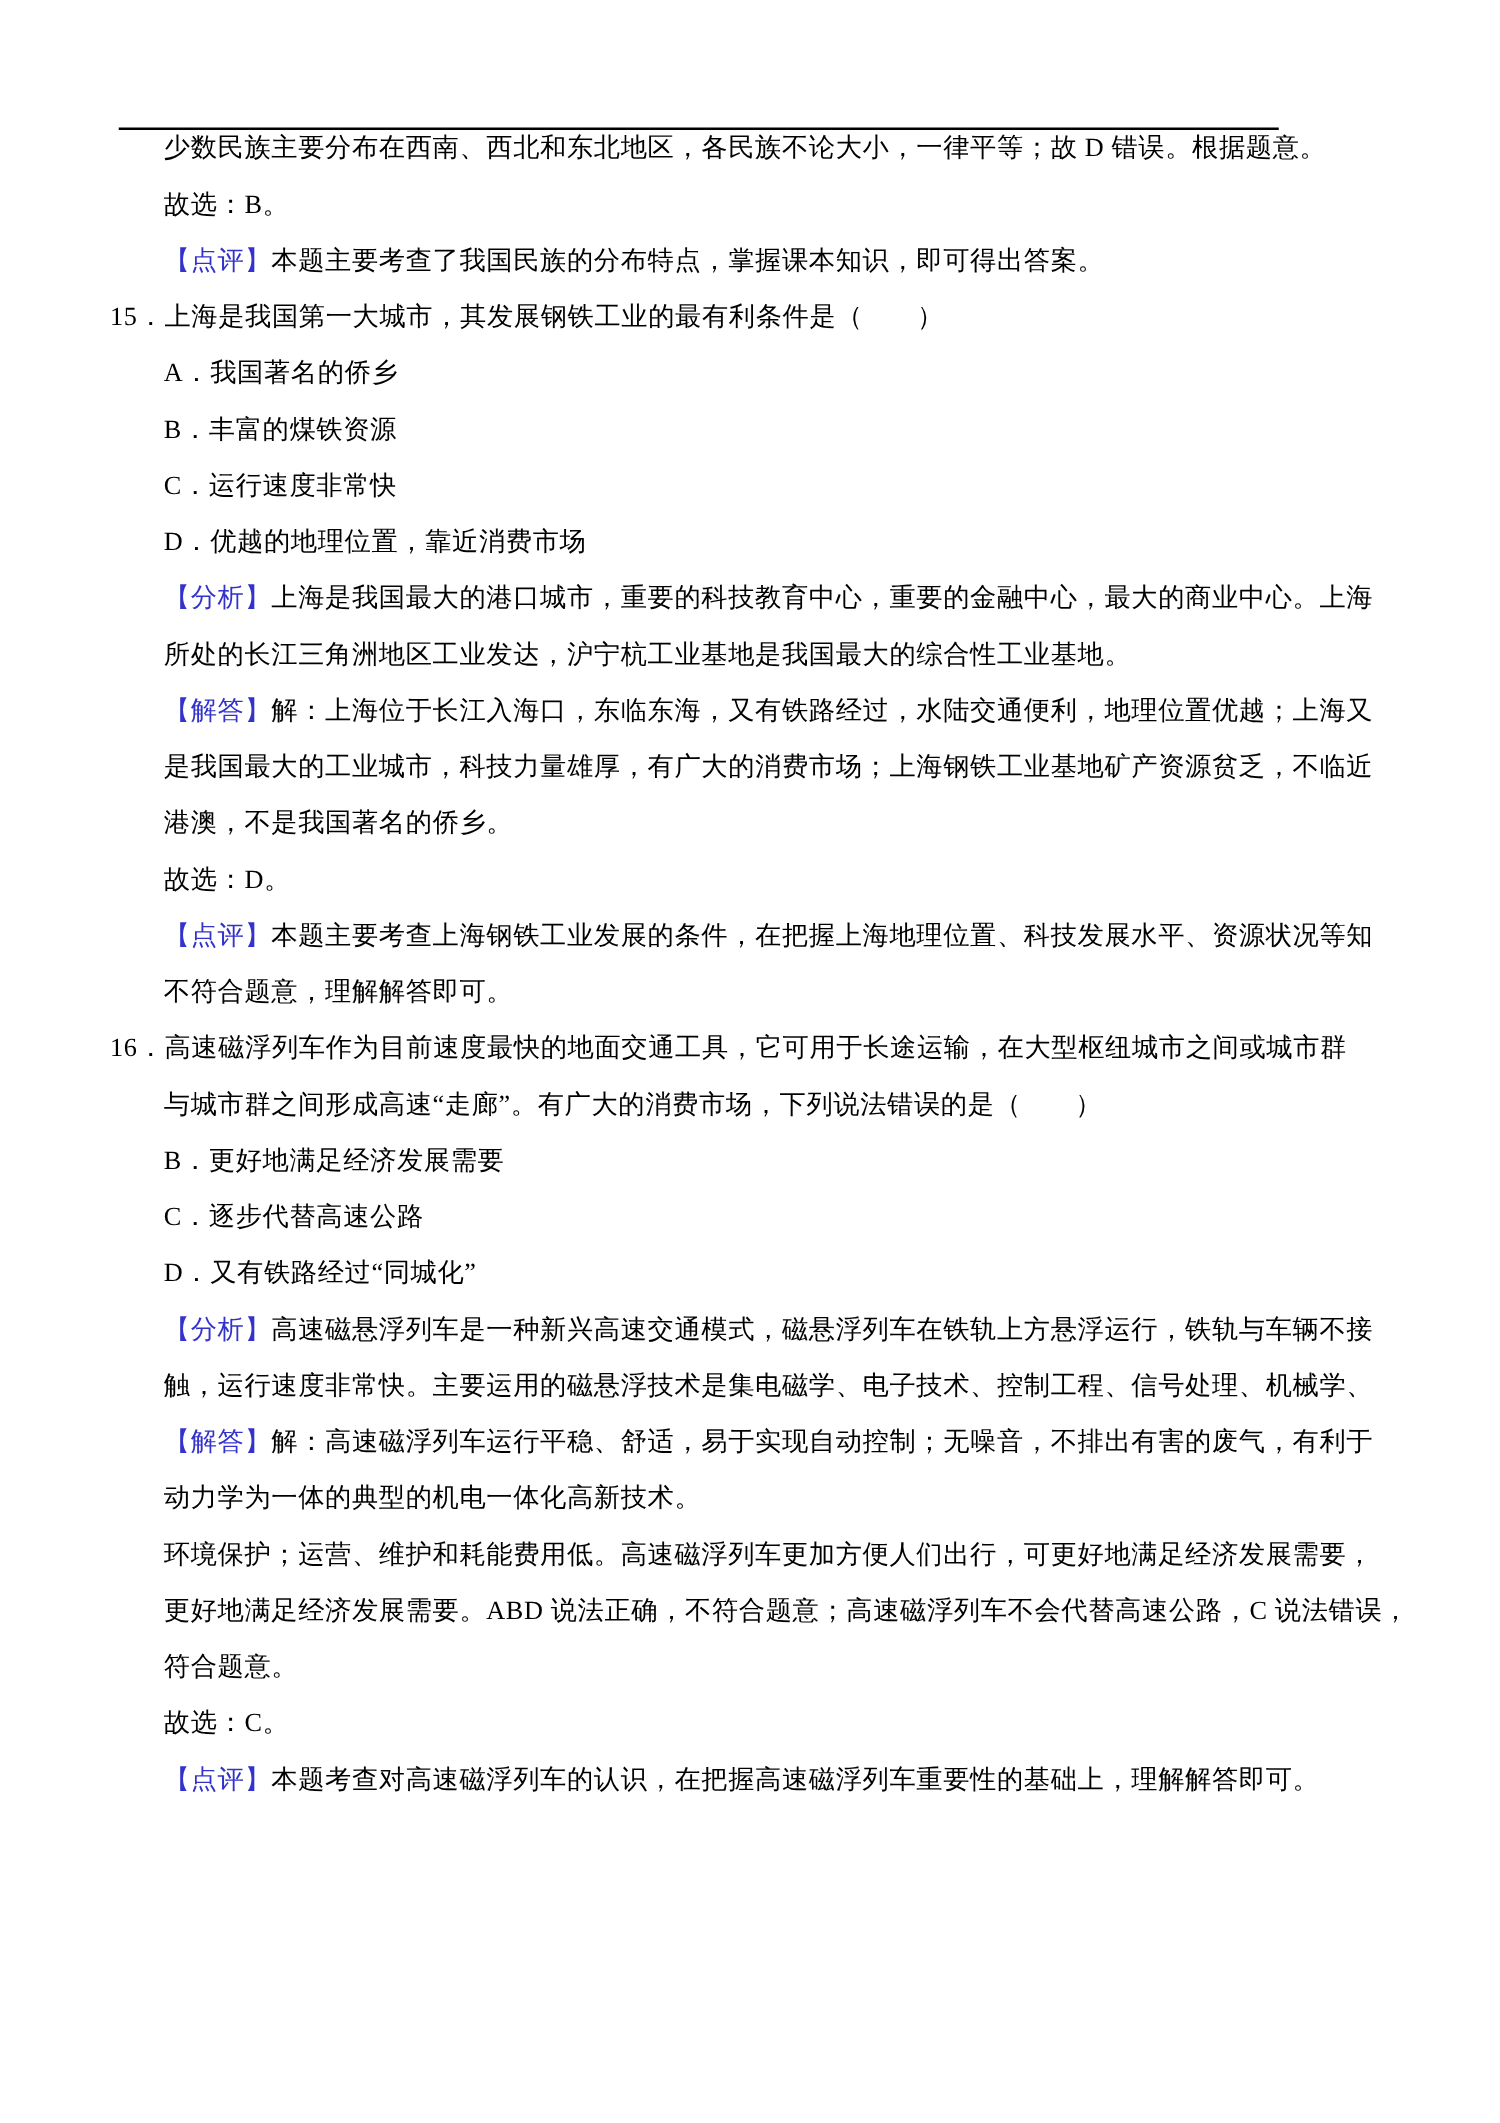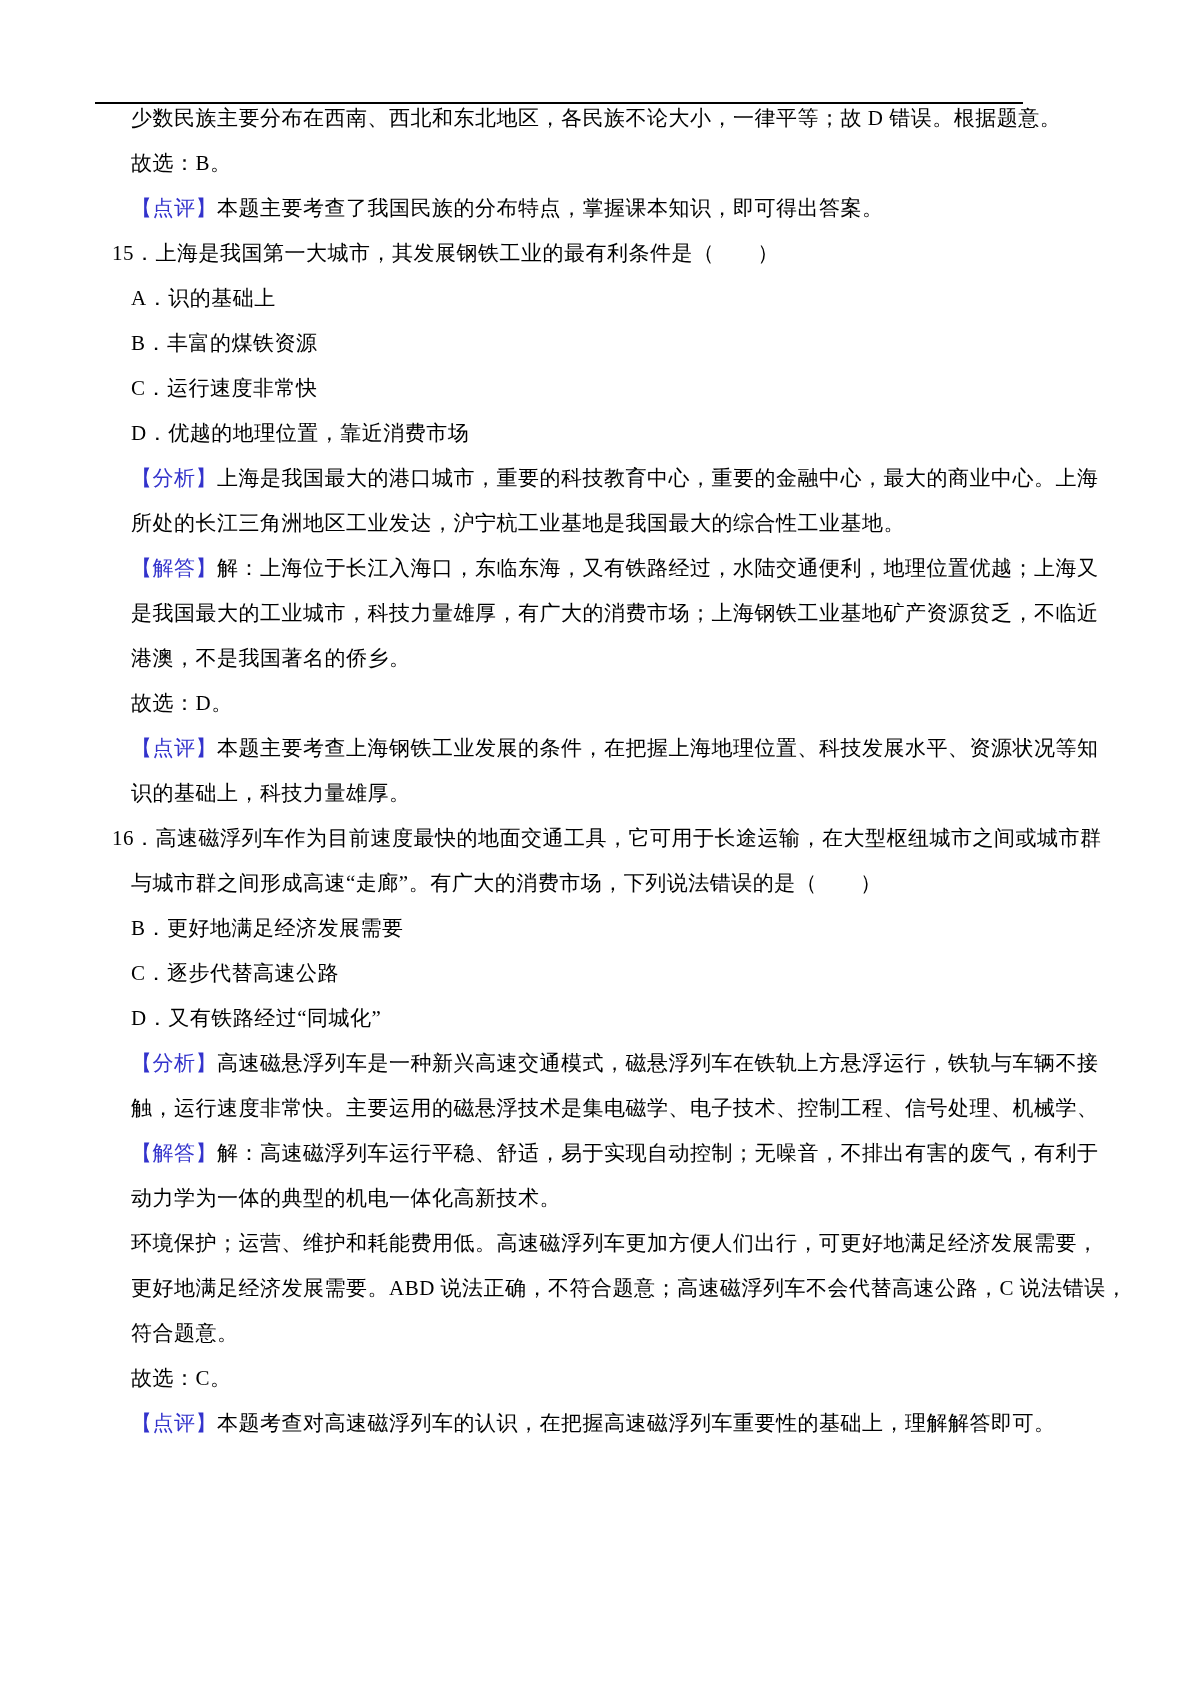--- a/index.html
+++ b/index.html
@@ -34,46 +34,46 @@
     width: 1200px;
   }
   .line {
     font-size: 21px;
     line-height: 45px;
     height: 45px;
     color: #000000;
     white-space: nowrap;
     letter-spacing: 0.5px;
   }
-  .line.q    { padding-left: 112px; }
+  .line.q    { padding-left: 88px; }
   .line.body { padding-left: 131px; }
   .label     {  }
 </style>
 </head>
 <body>
 
 <div class="page">
   <div class="top-rule"></div>
   <div class="content" style="color: rgb(0, 0, 0);">
       <div class="line body"><span>少数民族主要分布在西南、西北和东北地区，各民族不论大小，一律平等；故 D 错误。根据题意。</span></div>
       <div class="line body"><span>故选：B。</span></div>
       <div class="line body"><span class="label" style="color: rgb(51, 51, 204);">【点评】</span><span>本题主要考查了我国民族的分布特点，掌握课本知识，即可得出答案。</span></div>
       <div class="line q"><span>15．上海是我国第一大城市，其发展钢铁工业的最有利条件是（　　）</span></div>
-      <div class="line body"><span>A．识的基础上</span></div>
+      <div class="line body"><span>A．我国著名的侨乡</span></div>
       <div class="line body"><span>B．丰富的煤铁资源</span></div>
       <div class="line body"><span>C．运行速度非常快</span></div>
       <div class="line body"><span>D．优越的地理位置，靠近消费市场</span></div>
       <div class="line body"><span class="label" style="color: rgb(51, 51, 204);">【分析】</span><span>上海是我国最大的港口城市，重要的科技教育中心，重要的金融中心，最大的商业中心。上海</span></div>
       <div class="line body"><span>所处的长江三角洲地区工业发达，沪宁杭工业基地是我国最大的综合性工业基地。</span></div>
       <div class="line body"><span class="label" style="color: rgb(51, 51, 204);">【解答】</span><span>解：上海位于长江入海口，东临东海，又有铁路经过，水陆交通便利，地理位置优越；上海又</span></div>
       <div class="line body"><span>是我国最大的工业城市，科技力量雄厚，有广大的消费市场；上海钢铁工业基地矿产资源贫乏，不临近</span></div>
       <div class="line body"><span>港澳，不是我国著名的侨乡。</span></div>
       <div class="line body"><span>故选：D。</span></div>
       <div class="line body"><span class="label" style="color: rgb(51, 51, 204);">【点评】</span><span>本题主要考查上海钢铁工业发展的条件，在把握上海地理位置、科技发展水平、资源状况等知</span></div>
-      <div class="line body"><span>识的基础上，科技力量雄厚。</span></div>
+      <div class="line body"><span>不符合题意，理解解答即可。</span></div>
       <div class="line q"><span>16．高速磁浮列车作为目前速度最快的地面交通工具，它可用于长途运输，在大型枢纽城市之间或城市群</span></div>
       <div class="line body"><span>与城市群之间形成高速“走廊”。有广大的消费市场，下列说法错误的是（　　）</span></div>
       <div class="line body"><span>B．更好地满足经济发展需要</span></div>
       <div class="line body"><span>C．逐步代替高速公路</span></div>
       <div class="line body"><span>D．又有铁路经过“同城化”</span></div>
       <div class="line body"><span class="label" style="color: rgb(51, 51, 204);">【分析】</span><span>高速磁悬浮列车是一种新兴高速交通模式，磁悬浮列车在铁轨上方悬浮运行，铁轨与车辆不接</span></div>
       <div class="line body"><span>触，运行速度非常快。主要运用的磁悬浮技术是集电磁学、电子技术、控制工程、信号处理、机械学、</span></div>
       <div class="line body"><span class="label" style="color: rgb(51, 51, 204);">【解答】</span><span>解：高速磁浮列车运行平稳、舒适，易于实现自动控制；无噪音，不排出有害的废气，有利于</span></div>
       <div class="line body"><span>动力学为一体的典型的机电一体化高新技术。</span></div>
       <div class="line body"><span>环境保护；运营、维护和耗能费用低。高速磁浮列车更加方便人们出行，可更好地满足经济发展需要，</span></div>

